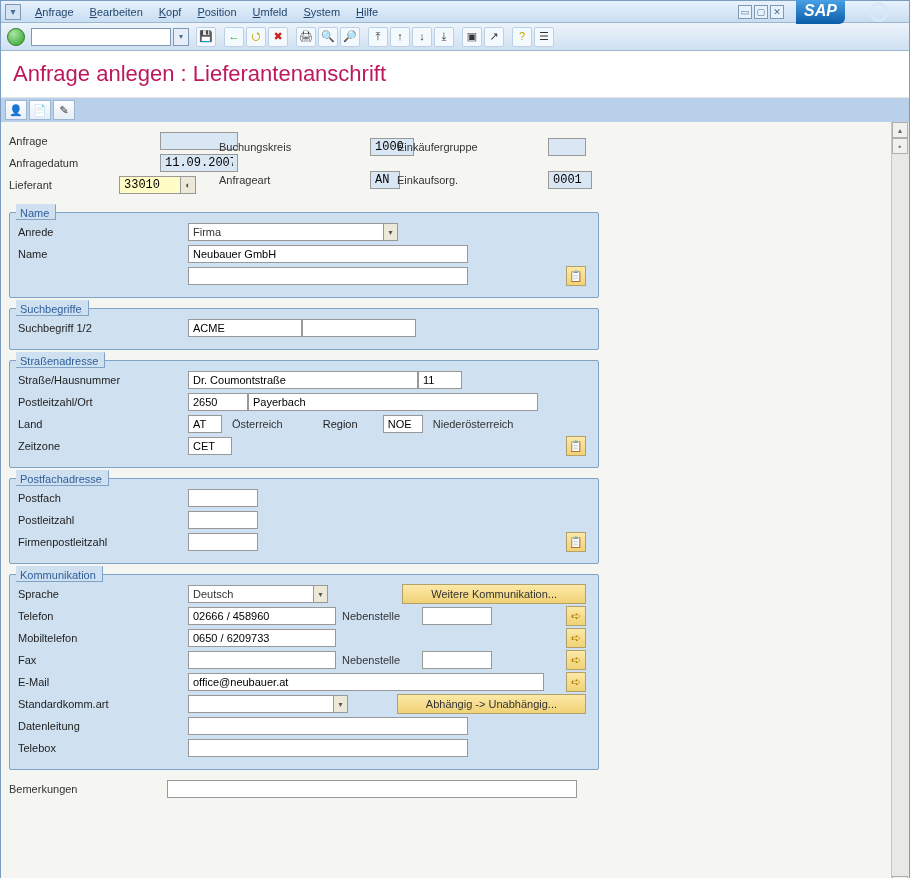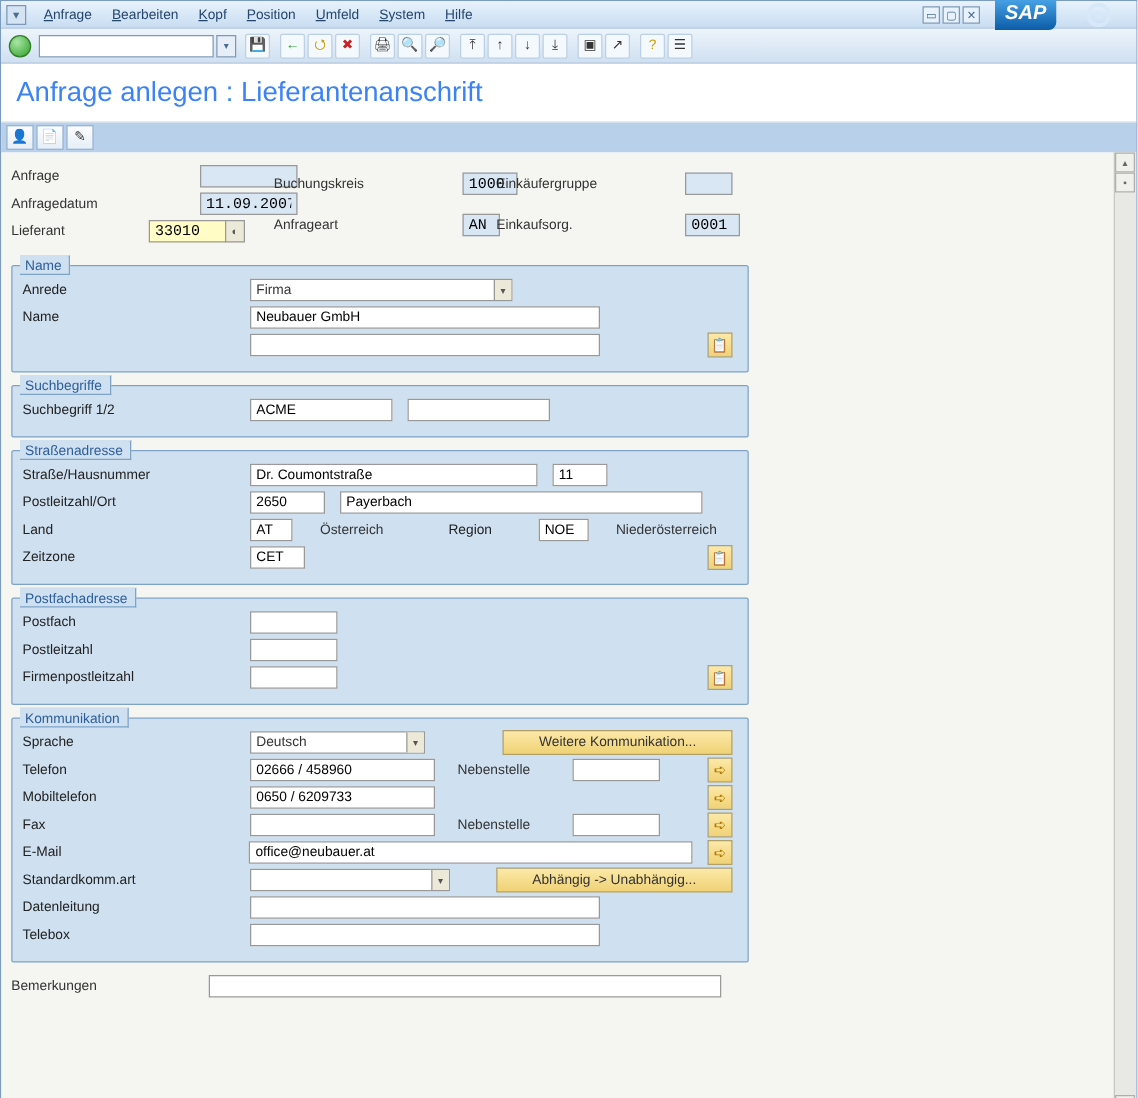--- a/index.html
+++ b/index.html
@@ -103,21 +103,21 @@
     border: 1px solid #2e7e23;
     margin-right: 2px;
   }
   .ic { font-size: 11px; line-height: 1; }
 
   
   .pagetitle {
     padding: 10px 12px 10px 12px;
     font-size: 22px;
     font-weight: normal;
-    color: #3b82f6;
+    color: #be185d;
     background: #fff;
     border-bottom: 1px solid #e3e3e3;
   }
   .apptoolbar {
     display: flex;
     gap: 2px;
     background: #b8d0e9;
     padding: 2px 4px;
     align-items: center;
     height: 24px;
@@ -190,21 +190,21 @@
     padding: 0 6px 0 4px;
     color: #2d5e9b;
     font-size: 11px;
     border-right: 1px solid #7fa3c7;
     border-bottom: 1px solid #7fa3c7;
     transform: translateY(-50%);
     height: 16px; line-height: 16px;
     border-top: 1px solid #cfe0f1;
   }
   .group .row {
-    display: flex; align-items: center; gap: 12px; height: 22px;
+    display: flex; align-items: center; gap: 0; height: 22px;
   }
   .group .label {
     width: 170px;
     color: #222;
   }
   .inp, .inp-sm, .inp-lg, .inp-med {
     height: 18px; border: 1px solid #999; background: #fff;
     padding: 1px 4px; font-size: 11px;
   }
   .inp    { width: 240px; }

